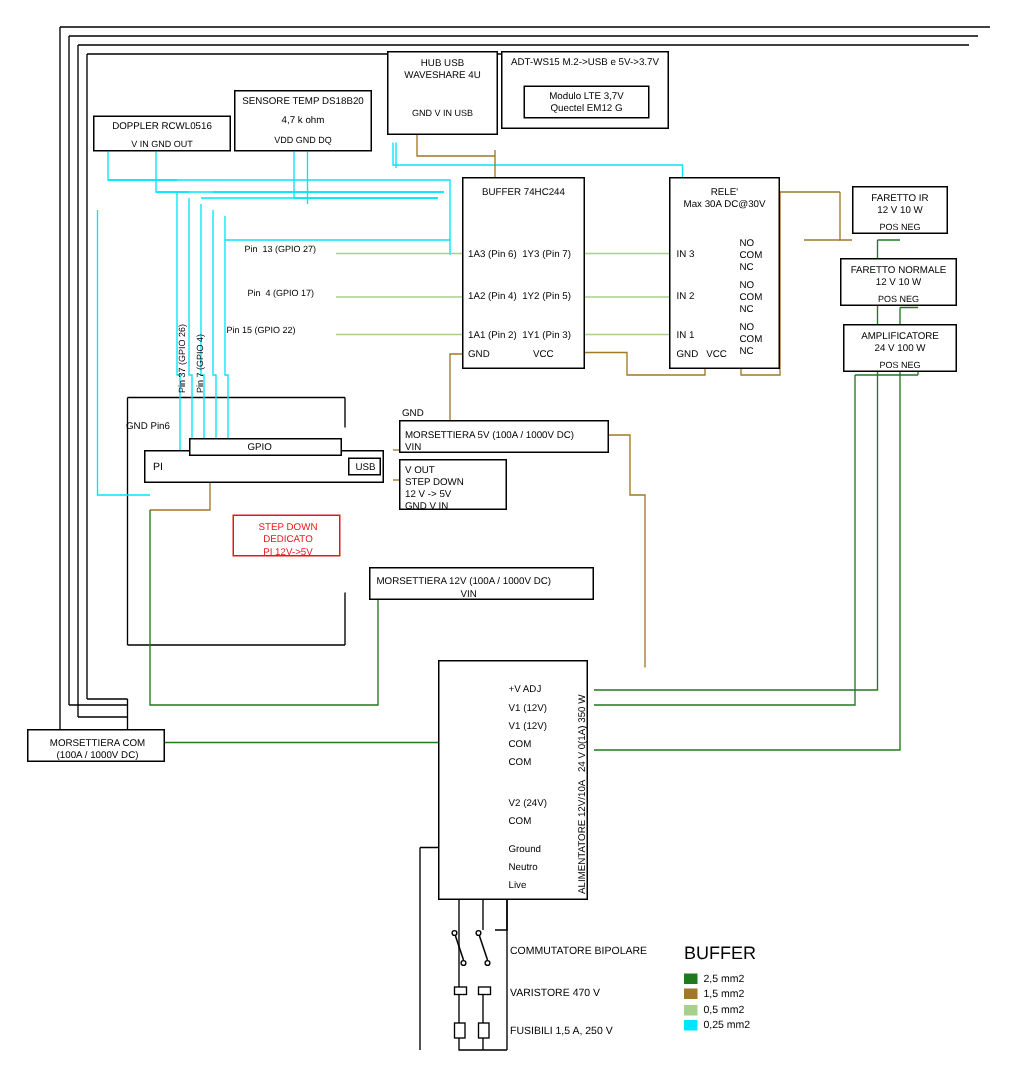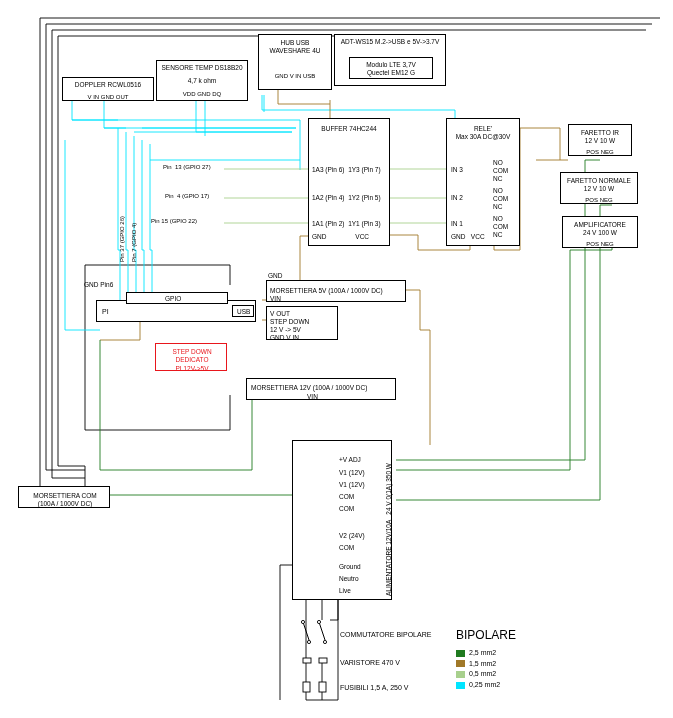--- a/index.html
+++ b/index.html
@@ -278,21 +278,21 @@
   <div class="lbl" style="left:340px;top:659px;font-size:7px;">VARISTORE 470 V</div>
   <div class="lbl" style="left:340px;top:684px;font-size:7px;">FUSIBILI 1,5 A, 250 V</div>
 
   <div class="lbl pinlbl" style="left:163px;top:164px;color:#000;">Pin  13 (GPIO 27)</div>
   <div class="lbl pinlbl" style="left:165px;top:193px;color:#000;">Pin  4 (GPIO 17)</div>
   <div class="lbl pinlbl" style="left:151px;top:218px;color:#000;">Pin 15 (GPIO 22)</div>
   <div class="lbl pinlbl vert" style="left:119px;top:262px;transform:rotate(-90deg);color:#000;">Pin 37 (GPIO 26)</div>
   <div class="lbl pinlbl vert" style="left:131px;top:262px;transform:rotate(-90deg);color:#000;">Pin 7 (GPIO 4)</div>
 
   <div style="position:absolute;left:456px;top:628px;">
-    <div class="legend-title" style="margin-bottom:7px;">BIPOLARE</div>
+    <div class="legend-title" style="margin-bottom:7px;">BUFFER</div>
     <div class="legend-row">
       <span class="legend-sw" style="background:#1f7a1f;"></span><span>2,5 mm2</span>
     </div>
     <div class="legend-row">
       <span class="legend-sw" style="background:#a07828;"></span><span>1,5 mm2</span>
     </div>
     <div class="legend-row">
       <span class="legend-sw" style="background:#a8d08d;"></span><span>0,5 mm2</span>
     </div>
     <div class="legend-row">

